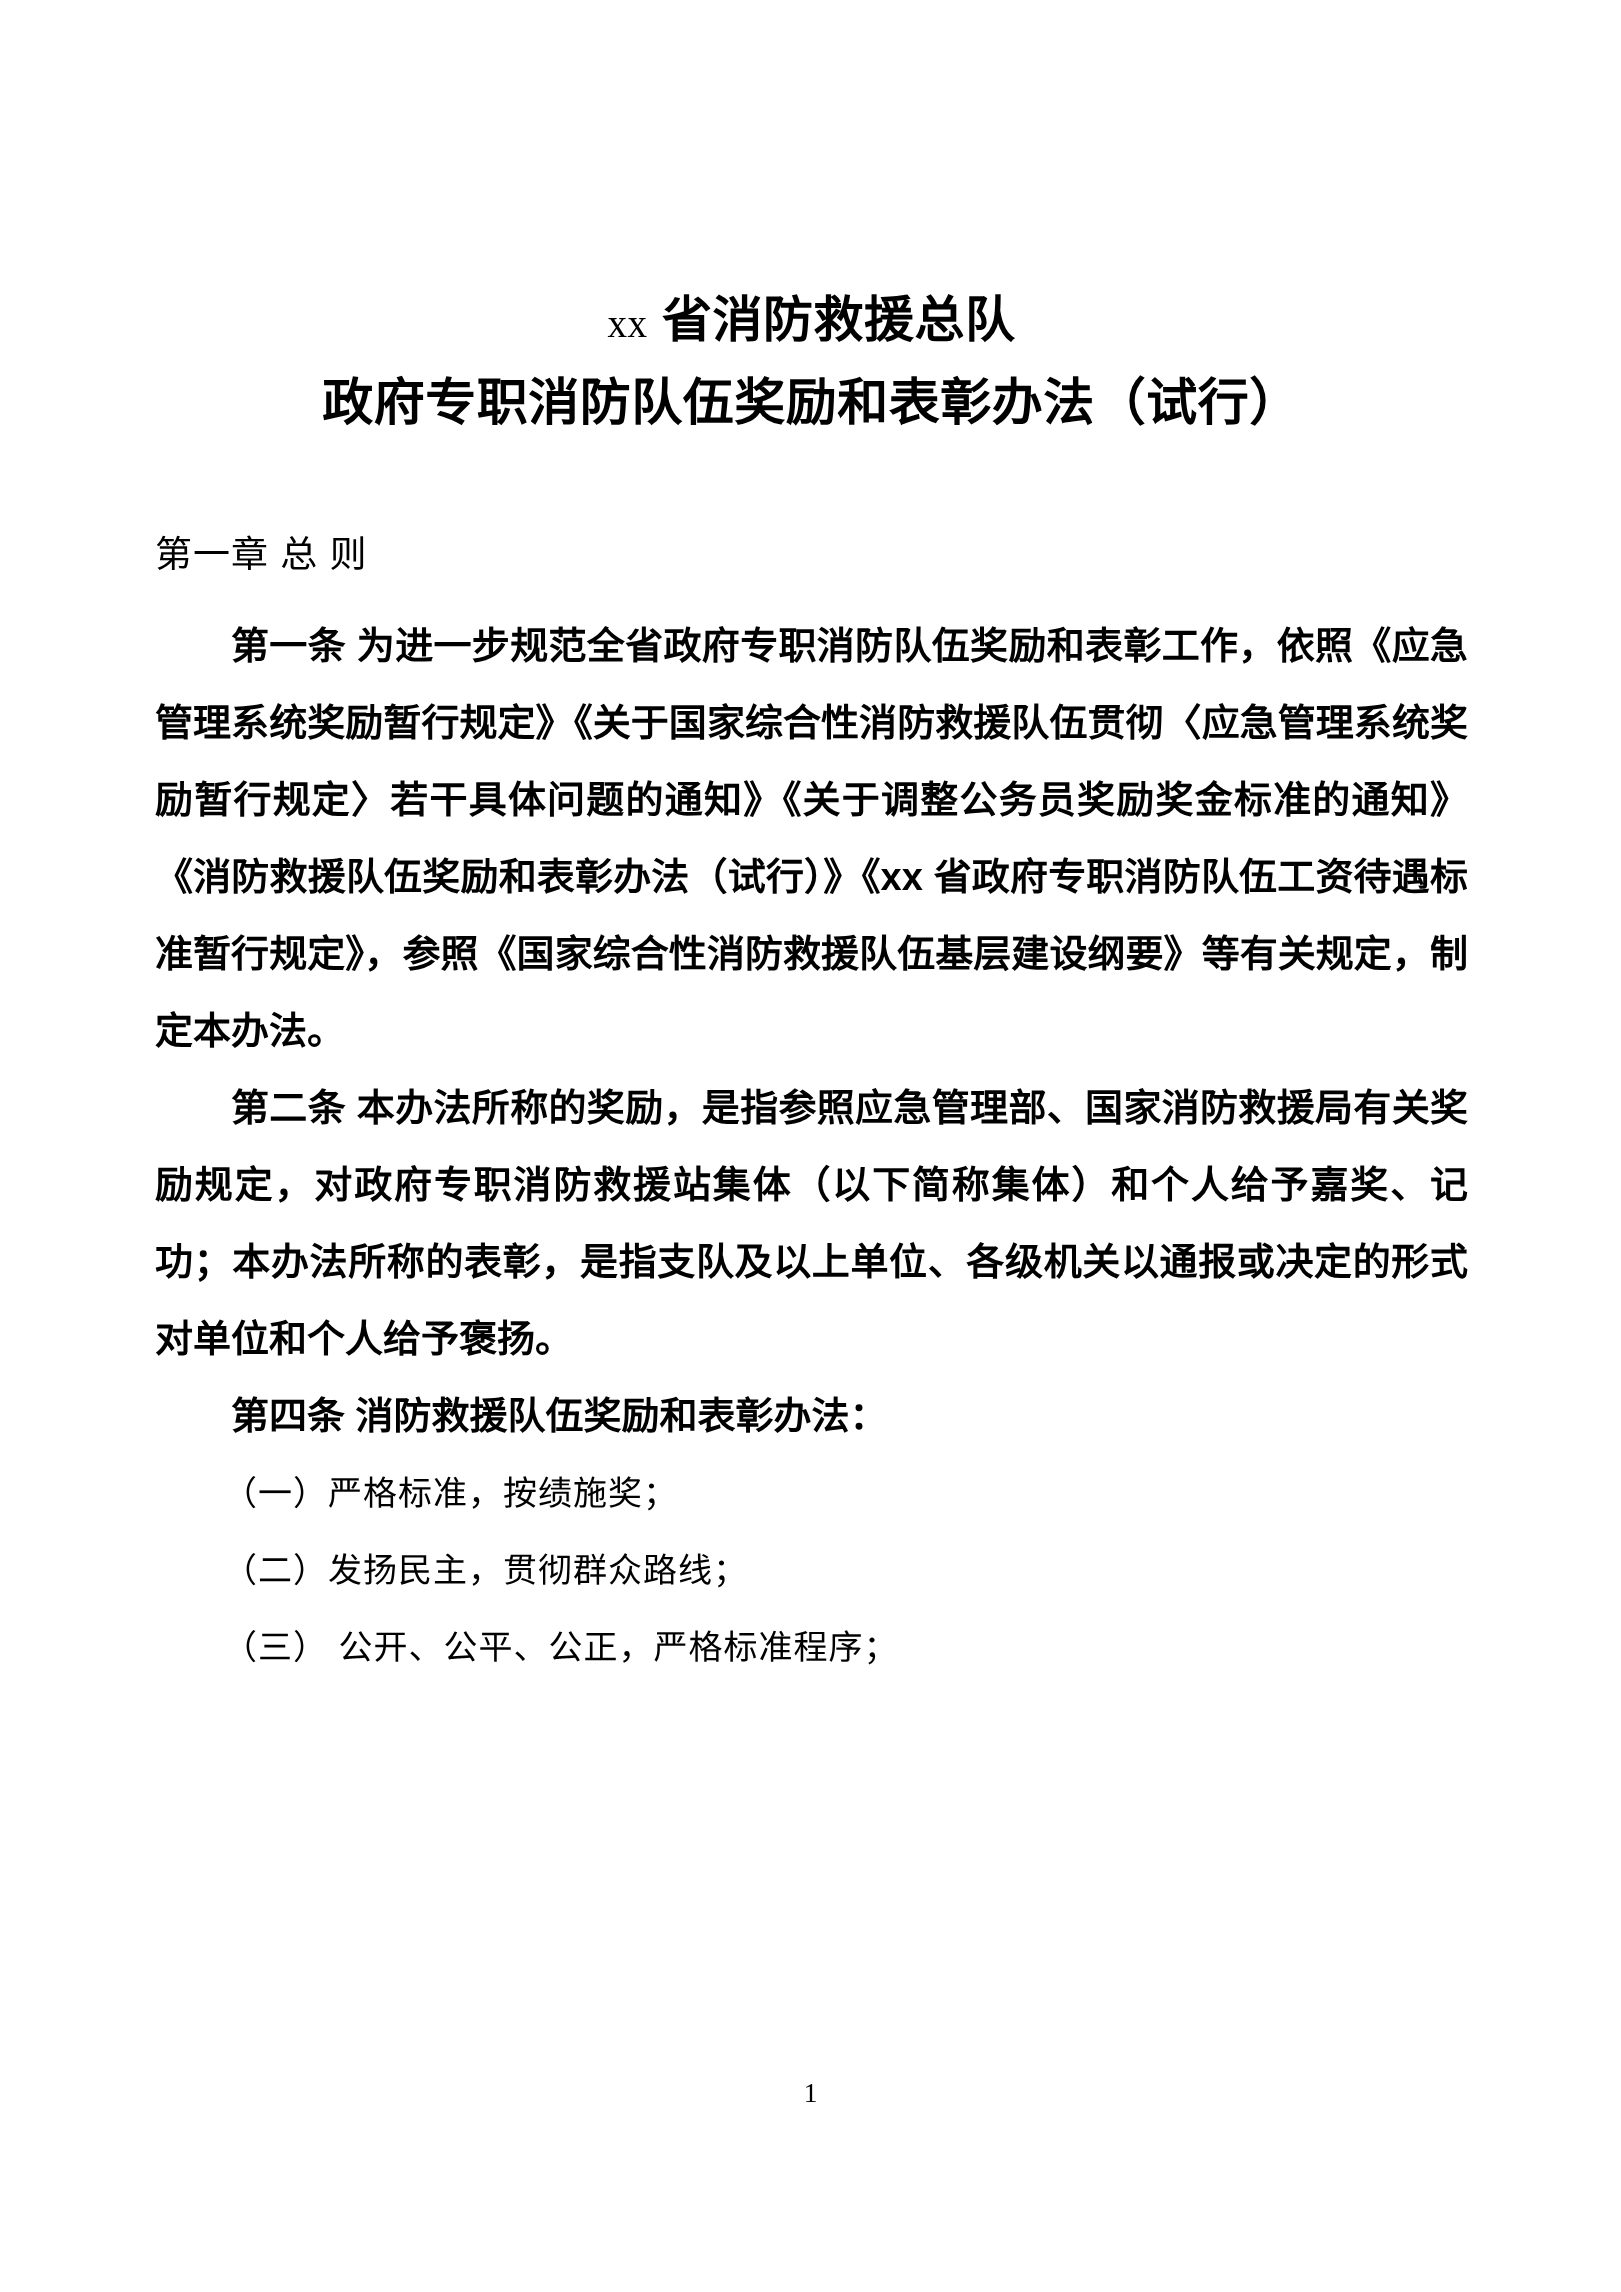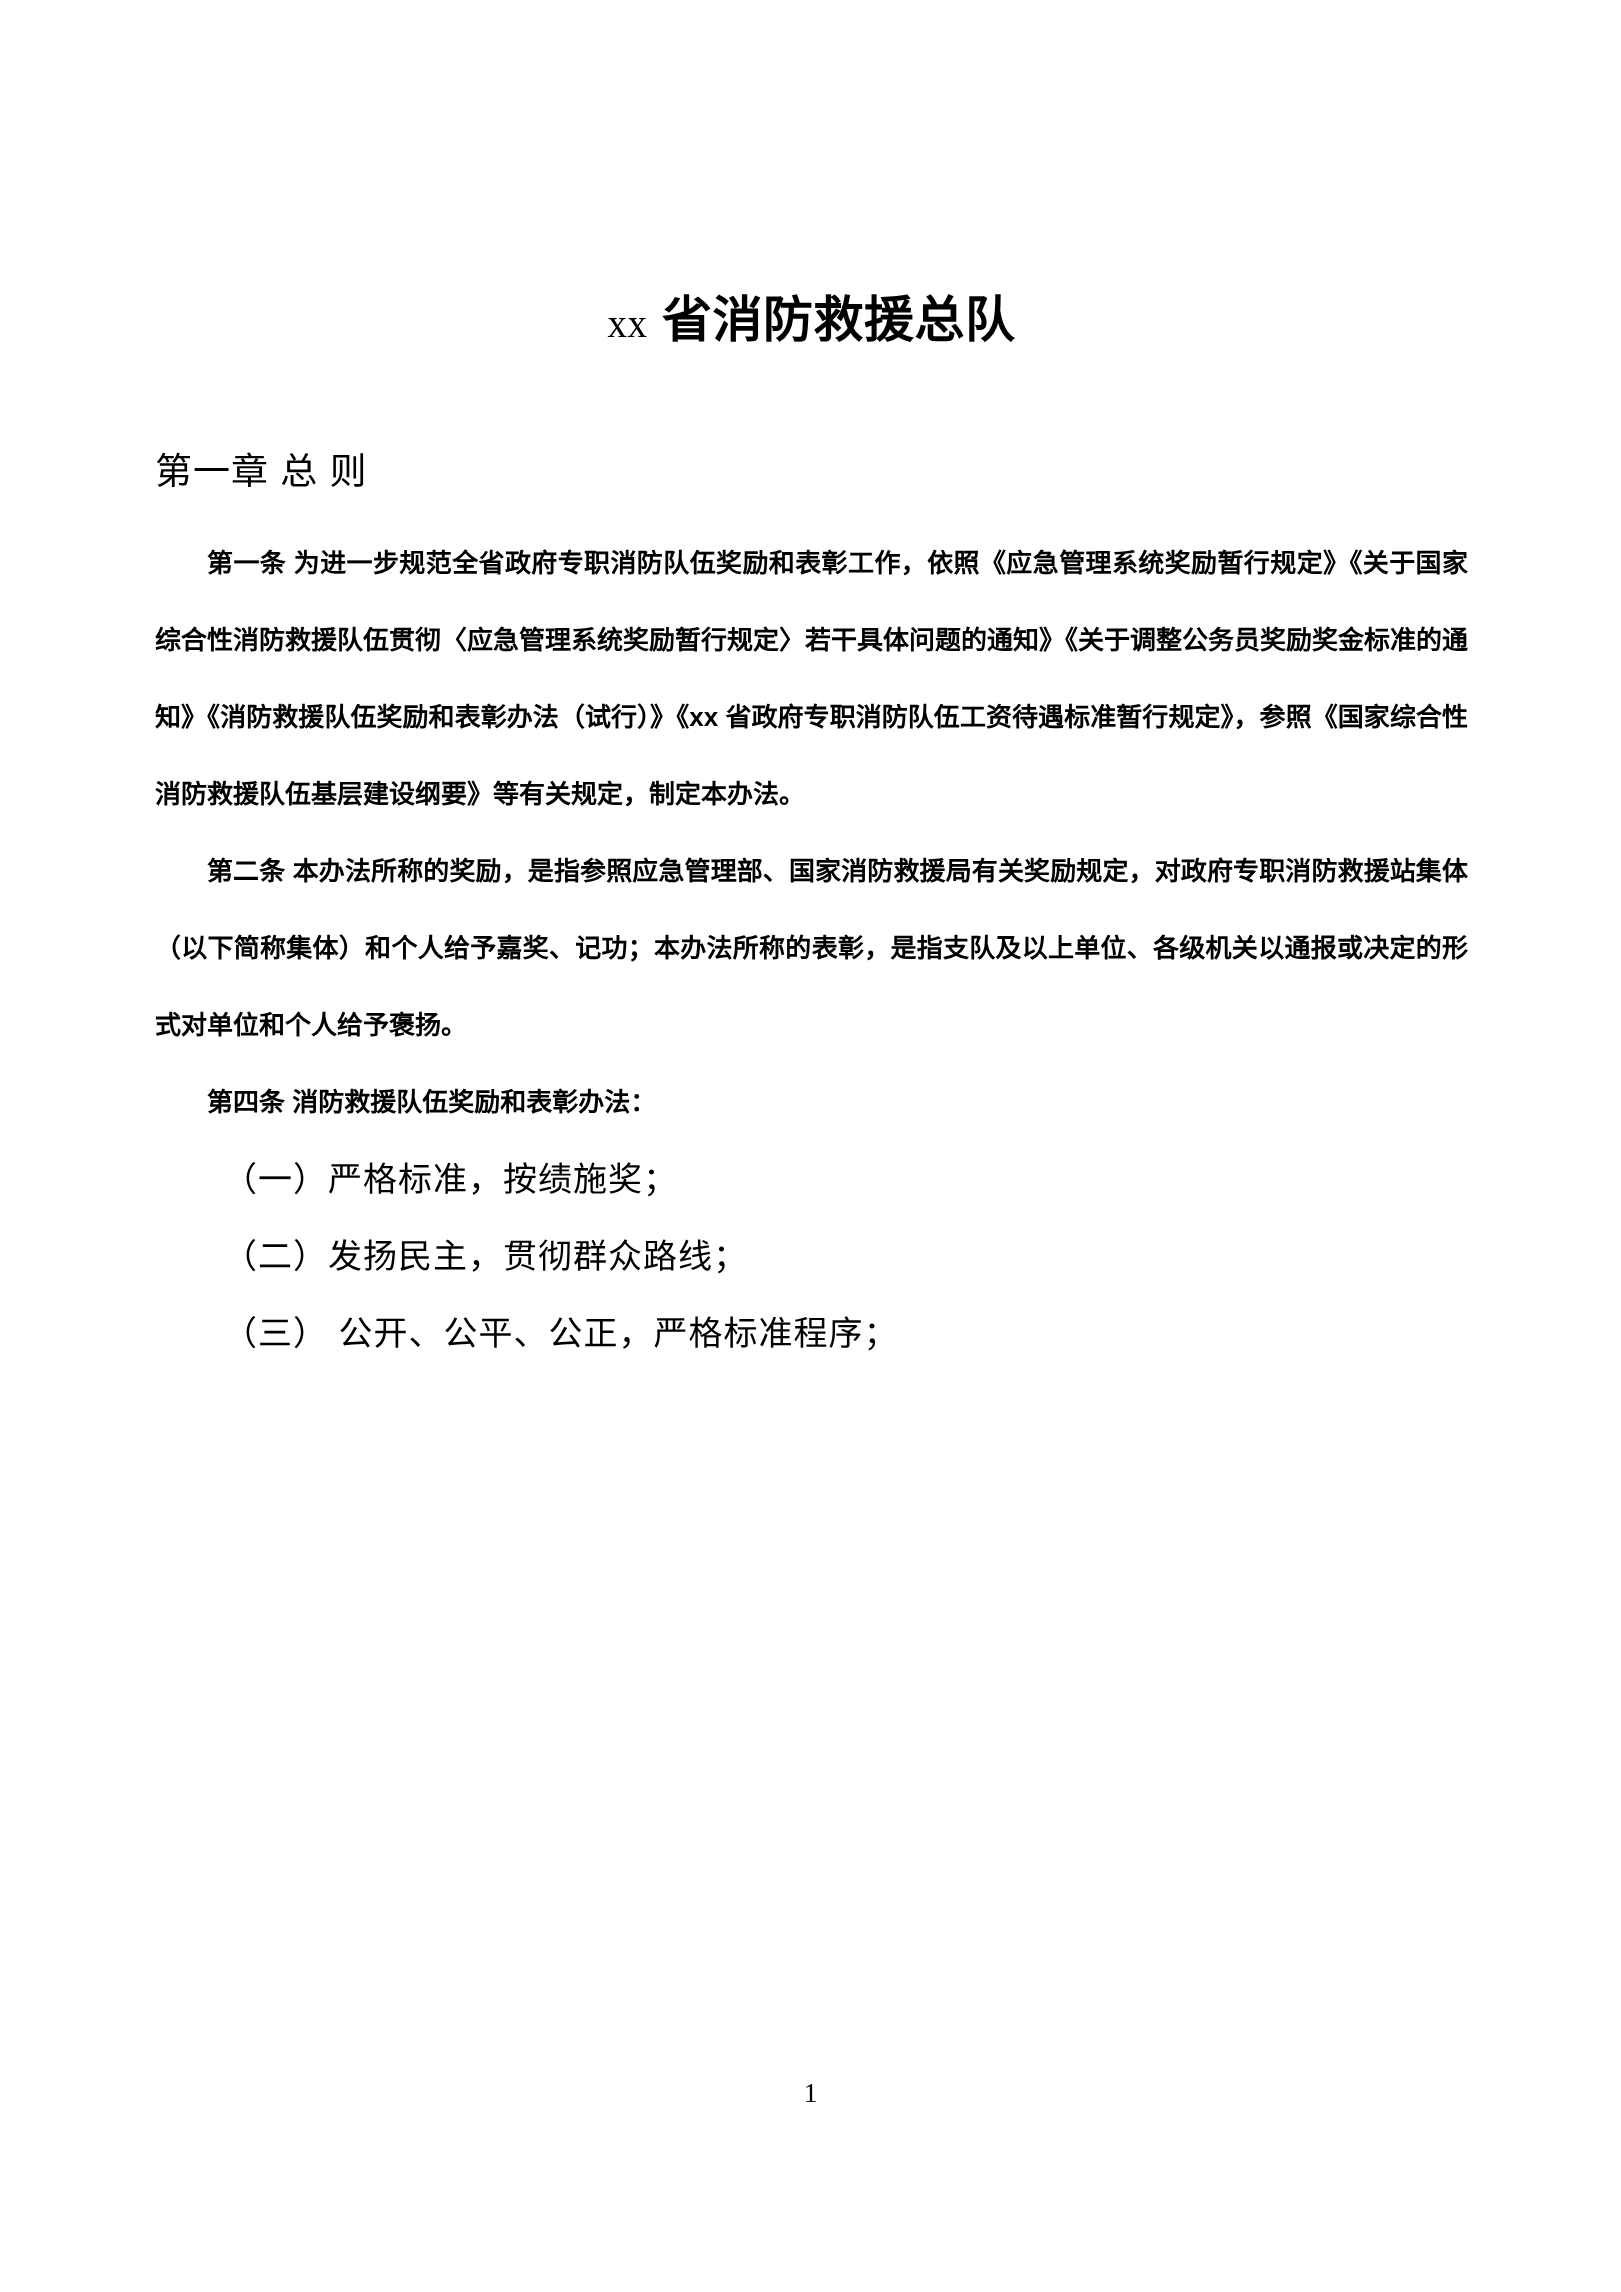--- a/index.html
+++ b/index.html
@@ -63,21 +63,21 @@
     letter-spacing: 1px;
     margin-top: 91px;
     line-height: 1.3;
   }
 
   
   .body-block {
     margin-top: 29px;
   }
   .para {
-    font-size: 26px;
+    font-size: 38px;
     line-height: 77px;
     text-align: justify;
     text-justify: inter-ideograph;
     text-indent: 2em;
     font-weight: 700;
     margin: 0;
     letter-spacing: 0;
   }
   .item {
     font-size: 34px;
@@ -103,20 +103,21 @@
 </style>
 </head>
 <body>
 
 <div class="page">
 
   <div class="content">
 
     <div class="doc-title">
       <div class="title-line title-line-1"><span class="latin">xx</span><span> 省消防救援总队</span></div>
+      <div class="title-line title-line-2"><span>政府专职消防队伍奖励和表彰办法（试行）</span></div>
     </div>
 
     <div class="chapter-heading">第一章  总  则</div>
 
     <div class="body-block">
 
       <p class="para">第一条  为进一步规范全省政府专职消防队伍奖励和表彰工作，依照《应急管理系统奖励暂行规定》《关于国家综合性消防救援队伍贯彻〈应急管理系统奖励暂行规定〉若干具体问题的通知》《关于调整公务员奖励奖金标准的通知》《消防救援队伍奖励和表彰办法（试行）》《xx 省政府专职消防队伍工资待遇标准暂行规定》，参照《国家综合性消防救援队伍基层建设纲要》等有关规定，制定本办法。</p>
 
       <p class="para">第二条  本办法所称的奖励，是指参照应急管理部、国家消防救援局有关奖励规定，对政府专职消防救援站集体（以下简称集体）和个人给予嘉奖、记功；本办法所称的表彰，是指支队及以上单位、各级机关以通报或决定的形式对单位和个人给予褒扬。</p>
 

